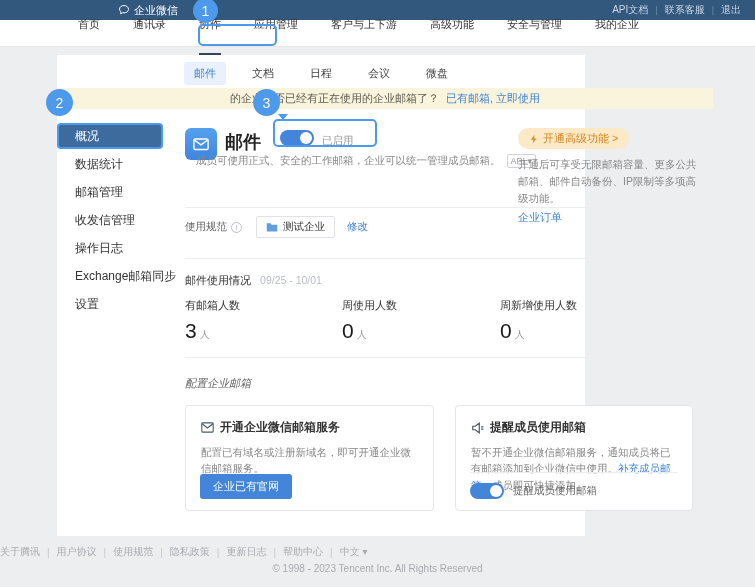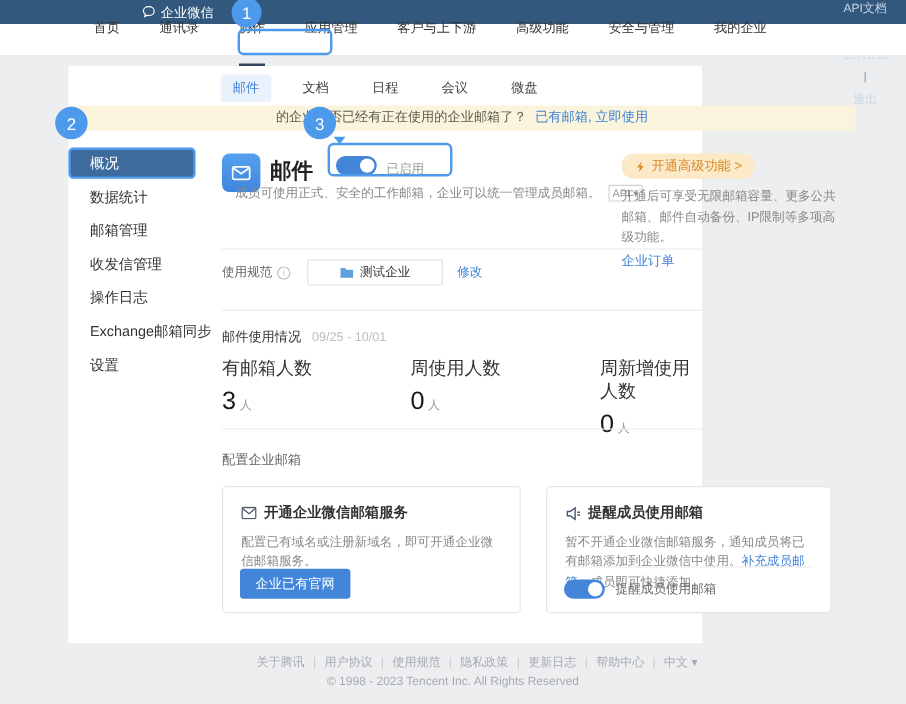--- a/index.html
+++ b/index.html
@@ -2,21 +2,21 @@
 <html><head>
 <meta charset="utf-8">
 <style>
   * { margin:0; padding:0; box-sizing:border-box; }
   body { font-family:"Liberation Sans", sans-serif; }
   .screen { position:relative; width:755px; height:587px; background:#EDEEF0; overflow:hidden; }
 
   
   .topbar { position:absolute; left:0; top:0; width:755px; height:20px; background:#33587E; }
   .logo { position:absolute; left:118px; top:0; height:20px; display:flex; align-items:center; gap:4px; color:#fff; font-size:11px; }
-  .topbar-links { position:absolute; right:14px; top:0; height:20px; display:flex; align-items:center; gap:7px; font-size:10px; color:#C9D6E3;flex-direction:column; }
+  .topbar-links { position:absolute; right:14px; top:0; height:20px; display:flex; align-items:center; gap:7px; font-size:10px; color:#C9D6E3; }
   .topbar-sep { color:#6E8BA8; font-size:9px; }
 
   
   .navbar { position:absolute; left:0; top:20px; width:755px; height:27px; background:#fff; border-bottom:1px solid #E6E7E9; display:flex; align-items:center; gap:33px; padding-left:78px; font-size:11px; color:#333; }
   .nav-item { height:44px; line-height:27px; cursor:pointer; }
   .nav-item.active { box-shadow: inset 0 -2px 0 #33475C; }
 
   
   .panel { position:absolute; left:57px; top:55px; width:528px; height:481px; background:#fff; }
 
@@ -44,44 +44,44 @@
 
   .premium { position:absolute; left:461px; top:73px; width:186px; }
   .premium-btn { display:inline-flex; align-items:center; gap:4px; background:#FBE9C8; color:#D78A26; font-size:11px; padding:3px 11px; border-radius:10px; cursor:pointer; }
   .premium-desc { margin-top:7px; font-size:10.5px; color:#888; line-height:1.6; }
   .premium-link { display:inline-block; margin-top:4px; font-size:11px; color:#4083D5; cursor:pointer; }
 
   .divider { position:absolute; left:128px; width:515px; height:1px; background:#ECEDEF; }
 
   .scope-row { position:absolute; left:128px; top:161px; display:flex; align-items:center; font-size:10.5px; color:#666; }
   .info-icon { display:inline-block; width:11px; height:11px; border:1px solid #BCC0C6; border-radius:50%; color:#BCC0C6; font-size:8px; line-height:10px; text-align:center; margin-left:4px; }
-  .scope-tag { display:flex; align-items:center; gap:5px; border:1px solid #E0E2E6; border-radius:2px; padding:3px 26px; margin-left:14px; color:#333; cursor:pointer; }
+  .scope-tag { display:flex; align-items:center; gap:5px; border:1px solid #E0E2E6; border-radius:2px; padding:3px 9px; margin-left:14px; color:#333; cursor:pointer; }
   .scope-edit { margin-left:12px; color:#4083D5; cursor:pointer; }
 
   .usage-title { position:absolute; left:128px; top:218px; font-size:11px; color:#333; }
   .usage-period { color:#B9BDC3; margin-left:6px; font-size:10.5px; }
   .stat { position:absolute; top:243px; }
-  .stat-label { font-size:15px; color:#333; }
+  .stat-label { font-size:11px; color:#333; }
   .stat-value { margin-top:6px; font-size:21px; color:#1A1A1A; }
   .stat-unit { font-size:10px; color:#999; margin-left:3px; }
 
-  .config-title { position:absolute; left:128px; top:321px; font-size:11px; color:#666; }
+  .config-title { position:absolute; left:128px; top:321px; font-size:11px; color:#666;font-style:italic; }
   .card { position:absolute; top:350px; height:106px; background:#fff; border:1px solid #E4E6E9; border-radius:4px; padding:13px 15px; }
   .card-1 { left:128px; width:249px; }
   .card-2 { left:398px; width:238px; }
   .card-title { display:flex; align-items:center; gap:6px; font-size:12px; font-weight:bold; color:#333; }
   .card-desc { margin-top:8px; font-size:10.5px; color:#888; line-height:1.55; }
   .card-desc-link { color:#4083D5; cursor:pointer; }
   .card-btn { position:absolute; left:14px; bottom:11px; background:#4285D9; color:#fff; font-size:11px; padding:5px 13px; border-radius:3px; border:none; cursor:pointer; }
   .card2-divider { position:absolute; left:14px; right:14px; bottom:37px; height:1px; background:#ECEDEF; }
   .card2-toggle-row { position:absolute; left:14px; bottom:11px; display:flex; align-items:center; gap:9px; font-size:10.5px; color:#666; }
 
   
   .footer { position:absolute; left:0; right:0; top:545px; text-align:center; font-size:10px; color:#A7ABB0; }
-  .footer-links { display:flex; justify-content:center; align-items:center; gap:7px;margin-left:40px; }
+  .footer-links { display:flex; align-items:center; gap:7px; }
   .footer-sep { color:#C5C8CC; }
   .footer-copy { margin-top:4px; }
 
   
   .ann-circle { position:absolute; width:27px; height:27px; border-radius:50%; background:#4D9AEC; color:#fff; font-size:14px; display:flex; align-items:center; justify-content:center; z-index:20; }
   .ann-rect { position:absolute; border:2px solid #4D9AEC; border-radius:5px; z-index:19; }
   .ann-pointer { position:absolute; width:0; height:0; border-left:5px solid transparent; border-right:5px solid transparent; border-top:6px solid #4D9AEC; z-index:20; }
 </style>
 </head>
 <body>

